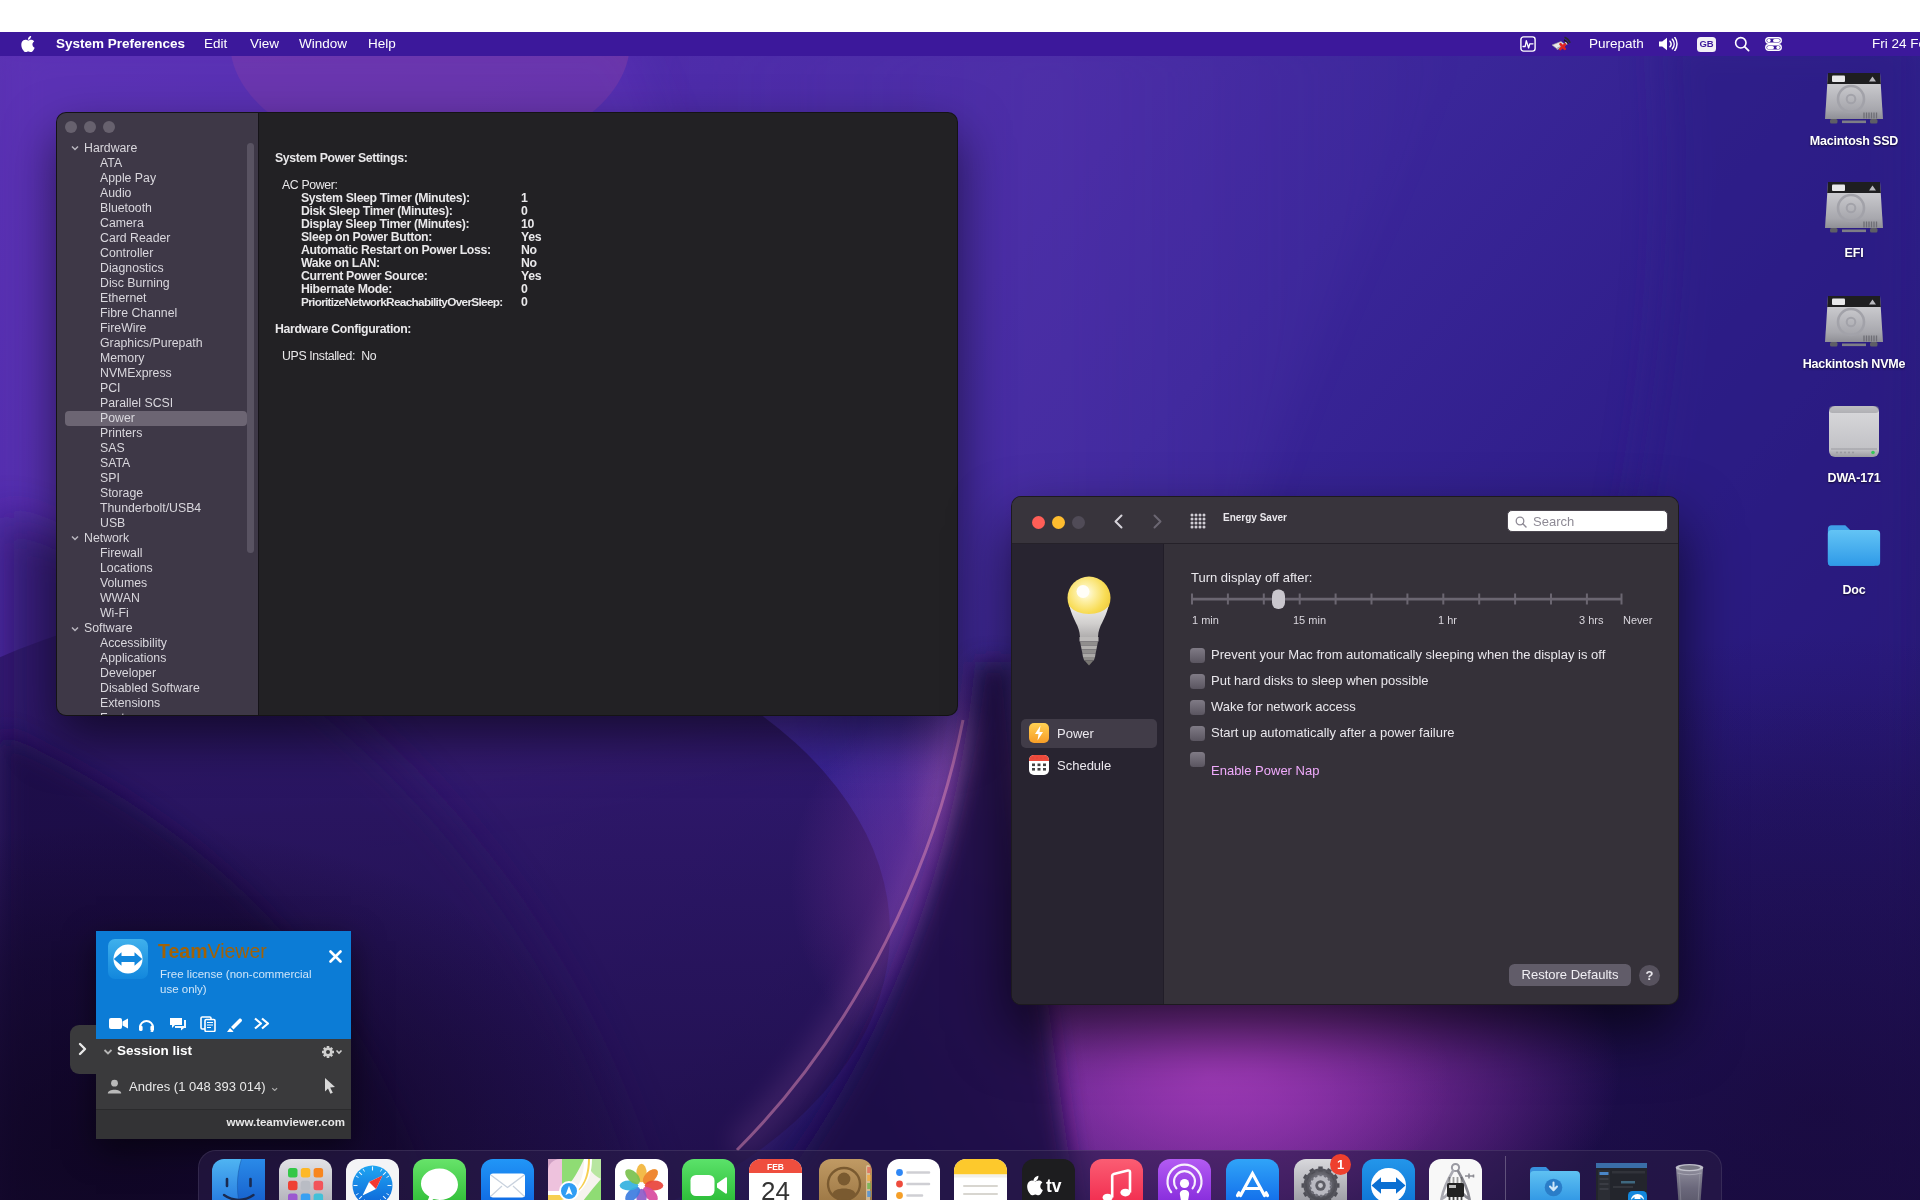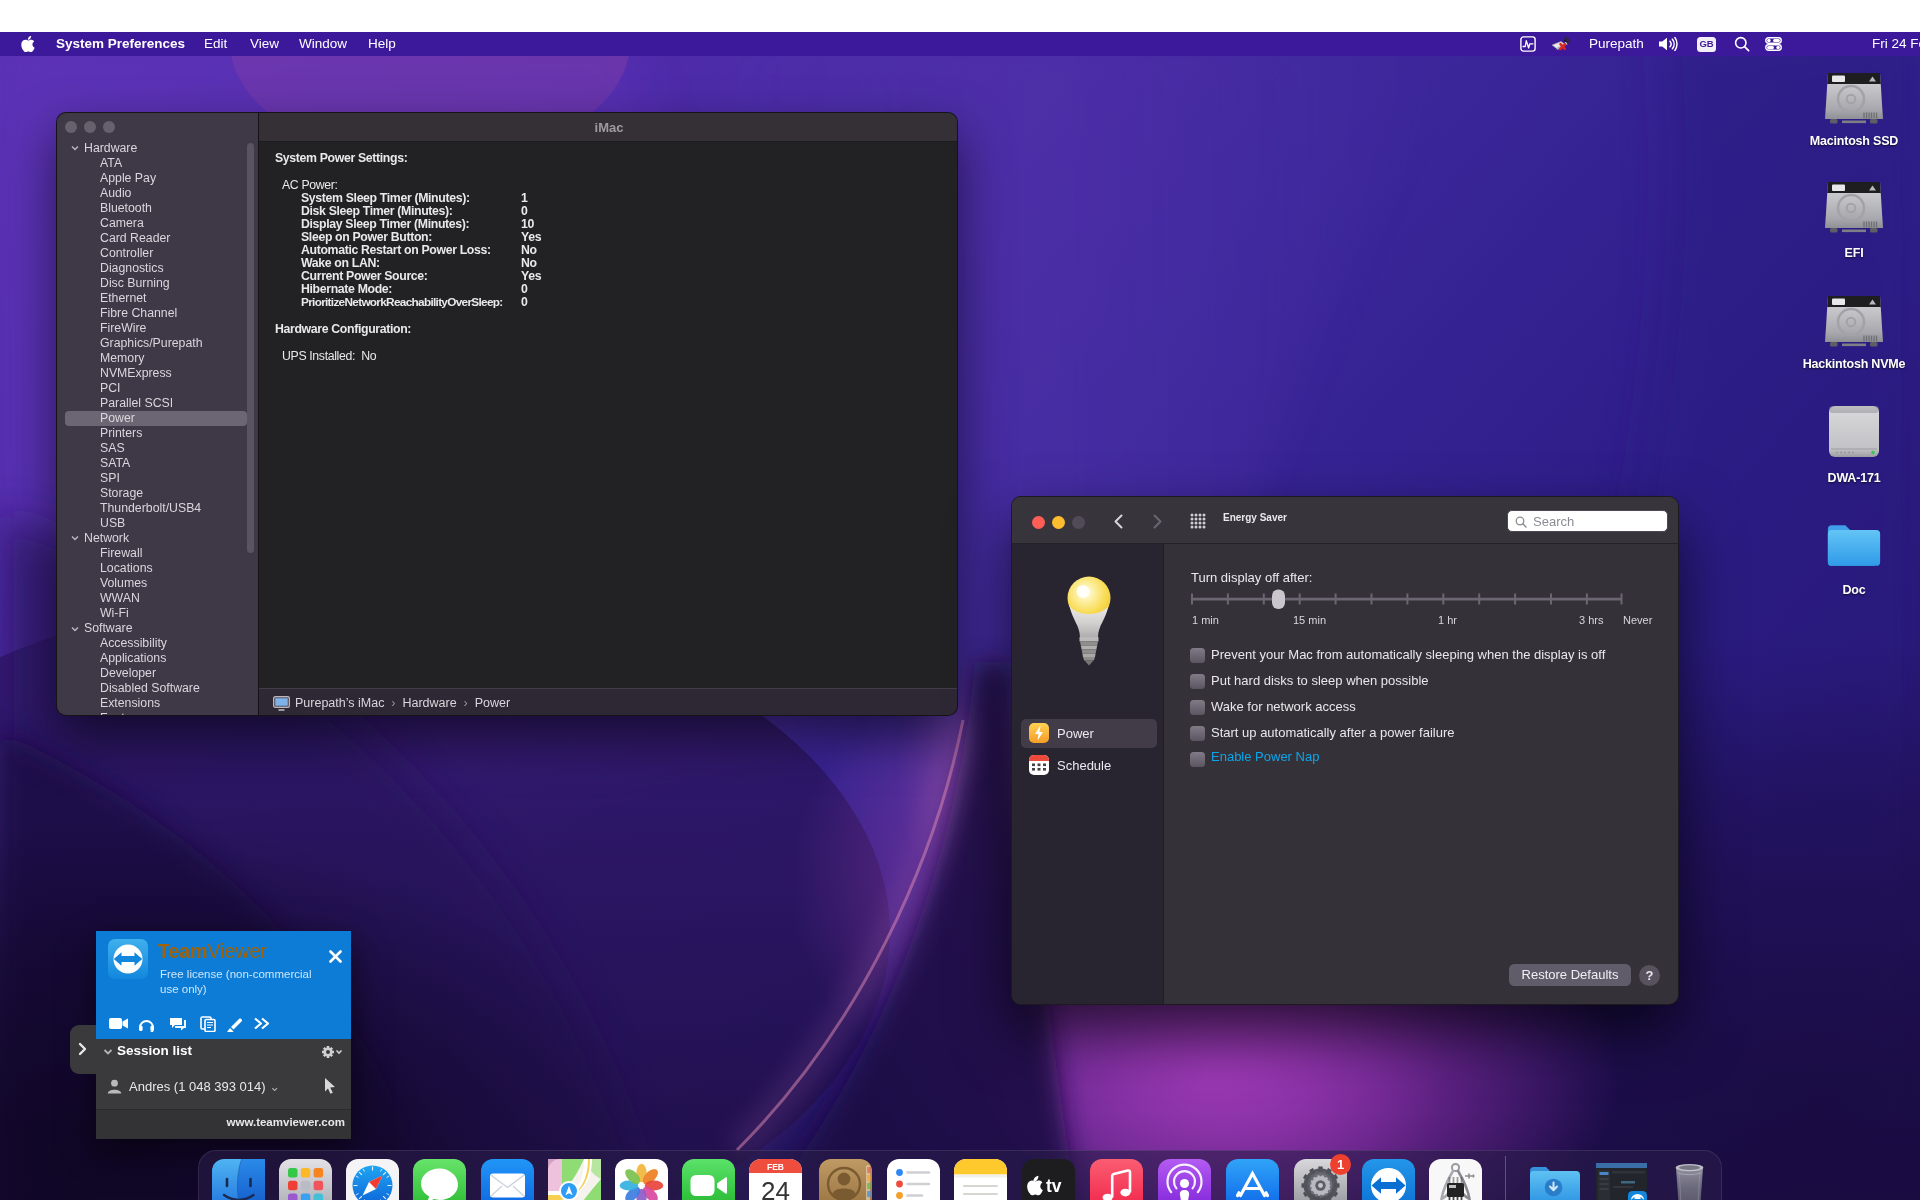--- a/index.html
+++ b/index.html
@@ -294,21 +294,20 @@
     <div style="height:15.02px;line-height:15.02px;padding-left:43px">Accessibility</div>
     <div style="height:15.02px;line-height:15.02px;padding-left:43px">Applications</div>
     <div style="height:15.02px;line-height:15.02px;padding-left:43px">Developer</div>
     <div style="height:15.02px;line-height:15.02px;padding-left:43px">Disabled Software</div>
     <div style="height:15.02px;line-height:15.02px;padding-left:43px">Extensions</div>
     <div style="height:15.02px;line-height:15.02px;padding-left:43px">Fonts</div>
   </div>
 
   <div class="abs" style="left:190px;top:30px;width:7px;height:410px;border-radius:4px;background:rgba(130,125,140,0.4)"></div>
 
-  <div class="abs" style="left:202px;top:0;width:700px;height:29px;background:#343036;border-bottom:1px solid #1c1b1e;color:#9d9ba1;font-size:13px;font-weight:bold;text-align:center;line-height:29px">iMac</div>
 
   <div class="abs" style="left:202px;top:30px;width:700px;height:545px;background:#222124;color:#e9e8ea;font-size:12.3px;letter-spacing:-0.35px">
     <div class="abs" style="left:16px;top:8px;font-weight:bold">System Power Settings:</div>
     <div class="abs" style="left:23px;top:35px">AC Power:</div>
     <div class="abs" style="left:42px;top:48px;font-weight:bold">System Sleep Timer (Minutes):</div>
         <div class="abs" style="left:262px;top:48px;font-weight:bold">1</div>
     <div class="abs" style="left:42px;top:61px;font-weight:bold">Disk Sleep Timer (Minutes):</div>
         <div class="abs" style="left:262px;top:61px;font-weight:bold">0</div>
     <div class="abs" style="left:42px;top:74px;font-weight:bold">Display Sleep Timer (Minutes):</div>
         <div class="abs" style="left:262px;top:74px;font-weight:bold">10</div>
@@ -321,28 +320,20 @@
     <div class="abs" style="left:42px;top:126px;font-weight:bold">Current Power Source:</div>
         <div class="abs" style="left:262px;top:126px;font-weight:bold">Yes</div>
     <div class="abs" style="left:42px;top:139px;font-weight:bold">Hibernate Mode:</div>
         <div class="abs" style="left:262px;top:139px;font-weight:bold">0</div>
     <div class="abs" style="left:42px;top:152px;font-weight:bold;font-size:11.8px;letter-spacing:-0.7px">PrioritizeNetworkReachabilityOverSleep:</div>
         <div class="abs" style="left:262px;top:152px;font-weight:bold">0</div>
     <div class="abs" style="left:16px;top:179px;font-weight:bold">Hardware Configuration:</div>
     <div class="abs" style="left:23px;top:206px">UPS Installed:&nbsp;&nbsp;No</div>
   </div>
 
-  <div class="abs" style="left:202px;top:575px;width:700px;height:29px;background:#2d2834;border-top:1px solid #413c49;color:#d8d6dc;font-size:12.5px">
-    <svg class="abs" style="left:14px;top:7px" width="17" height="15" viewBox="0 0 17 15">
-      <rect x="0.7" y="0.7" width="15.6" height="10.6" rx="1.6" fill="none" stroke="#b9b6bf" stroke-width="1.4"></rect>
-      <rect x="2.2" y="2.2" width="12.6" height="7.6" fill="#7fb2e8"></rect>
-      <path d="M5.5 14 h6" stroke="#b9b6bf" stroke-width="1.6"></path>
-    </svg>
-    <span class="abs" style="left:36px;top:7px">Purepath’s iMac <span style="color:#9a97a0">&nbsp;›&nbsp;</span> Hardware <span style="color:#9a97a0">&nbsp;›&nbsp;</span> Power</span>
-  </div>
 </div>
 
 <div id="energysaver">
 
   <div class="abs" style="left:0;top:0;width:668px;height:47px;background:#38343c;border-bottom:1px solid #252129"></div>
   <div class="abs" style="left:20px;top:19px;width:13px;height:13px;border-radius:50%;background:#ff5e57"></div>
   <div class="abs" style="left:40px;top:19px;width:13px;height:13px;border-radius:50%;background:#febc2f"></div>
   <div class="abs" style="left:60px;top:19px;width:13px;height:13px;border-radius:50%;background:#504b57"></div>
   <svg class="abs" style="left:101px;top:17px" width="11" height="15" viewBox="0 0 11 15">
         <path d="M8.5 1.5 L2.5 7.5 L8.5 13.5" stroke="#d6d3da" stroke-width="2" fill="none" stroke-linecap="round" stroke-linejoin="round"></path>
@@ -452,21 +443,21 @@
 
   <div class="abs" style="left:178px;top:151px;width:14.5px;height:14.5px;border-radius:3.5px;background:linear-gradient(180deg,#807b86,#5a5560)"></div>
   <div class="abs" style="left:199px;top:150px;color:#e9e7ec;font-size:13px">Prevent your Mac from automatically sleeping when the display is off</div>
   <div class="abs" style="left:178px;top:177px;width:14.5px;height:14.5px;border-radius:3.5px;background:linear-gradient(180deg,#807b86,#5a5560)"></div>
   <div class="abs" style="left:199px;top:176px;color:#e9e7ec;font-size:13px">Put hard disks to sleep when possible</div>
   <div class="abs" style="left:178px;top:203px;width:14.5px;height:14.5px;border-radius:3.5px;background:linear-gradient(180deg,#807b86,#5a5560)"></div>
   <div class="abs" style="left:199px;top:202px;color:#e9e7ec;font-size:13px">Wake for network access</div>
   <div class="abs" style="left:178px;top:229px;width:14.5px;height:14.5px;border-radius:3.5px;background:linear-gradient(180deg,#807b86,#5a5560)"></div>
   <div class="abs" style="left:199px;top:228px;color:#e9e7ec;font-size:13px">Start up automatically after a power failure</div>
   <div class="abs" style="left:178px;top:255px;width:14.5px;height:14.5px;border-radius:3.5px;background:linear-gradient(180deg,#807b86,#5a5560)"></div>
-  <div class="abs" style="left:199px;top:252px;color:#0ea5e9;font-size:13px">Enable Power Nap</div>
+  <div class="abs" style="left:199px;top:266px;color:#f0abfc;font-size:13px">Enable Power Nap</div>
 
   <div class="abs" style="left:497px;top:467px;width:122px;height:22px;border-radius:5.5px;background:#615c69;color:#f1eff4;font-size:13px;text-align:center;line-height:22px">Restore Defaults</div>
   <div class="abs" style="left:627px;top:468px;width:21px;height:21px;border-radius:50%;background:#57525e;color:#e9e7ec;font-size:13px;text-align:center;line-height:21px;font-weight:bold">?</div>
 </div>
 
 <div id="teamviewer">
 
   <div class="abs" style="left:-26px;top:94px;width:34px;height:49px;background:#3a3a3c;border-radius:9px 0 0 9px;"></div>
   <svg class="abs" style="left:-18px;top:111px" width="9" height="14" viewBox="0 0 9 14">
         <path d="M2 2 L7 7 L2 12" stroke="#e8e8e8" stroke-width="2.4" fill="none" stroke-linecap="round" stroke-linejoin="round"></path>

